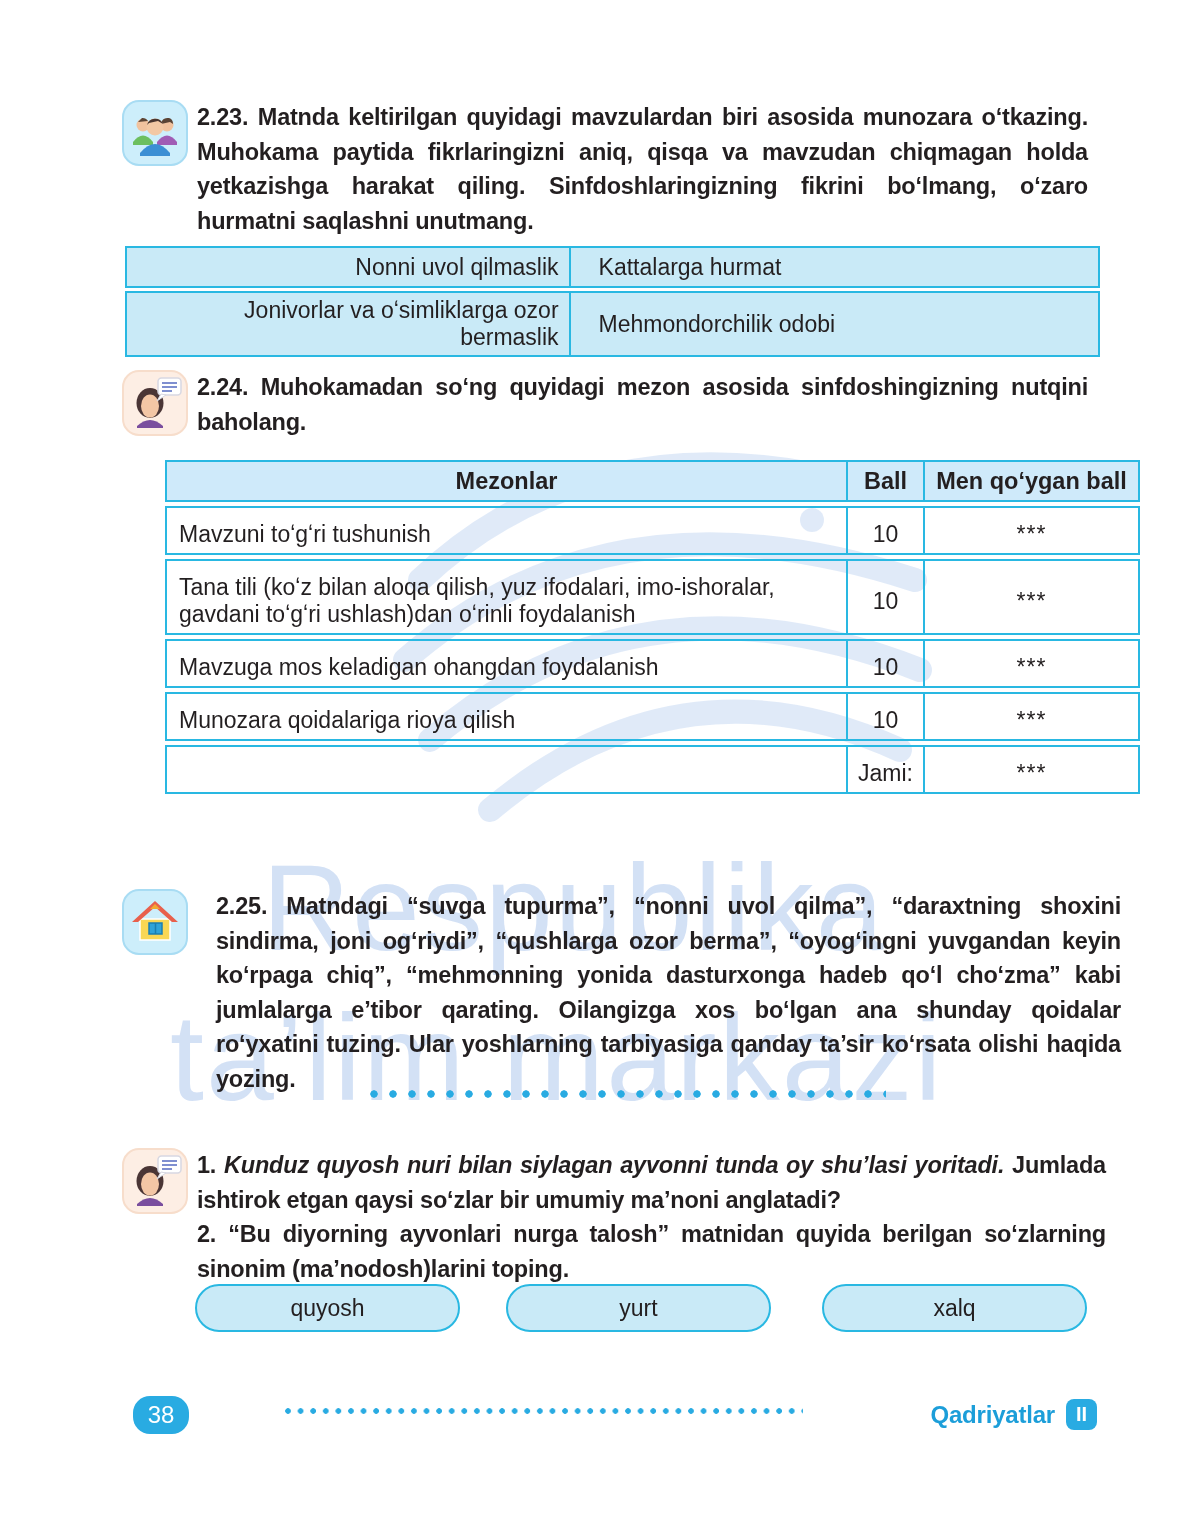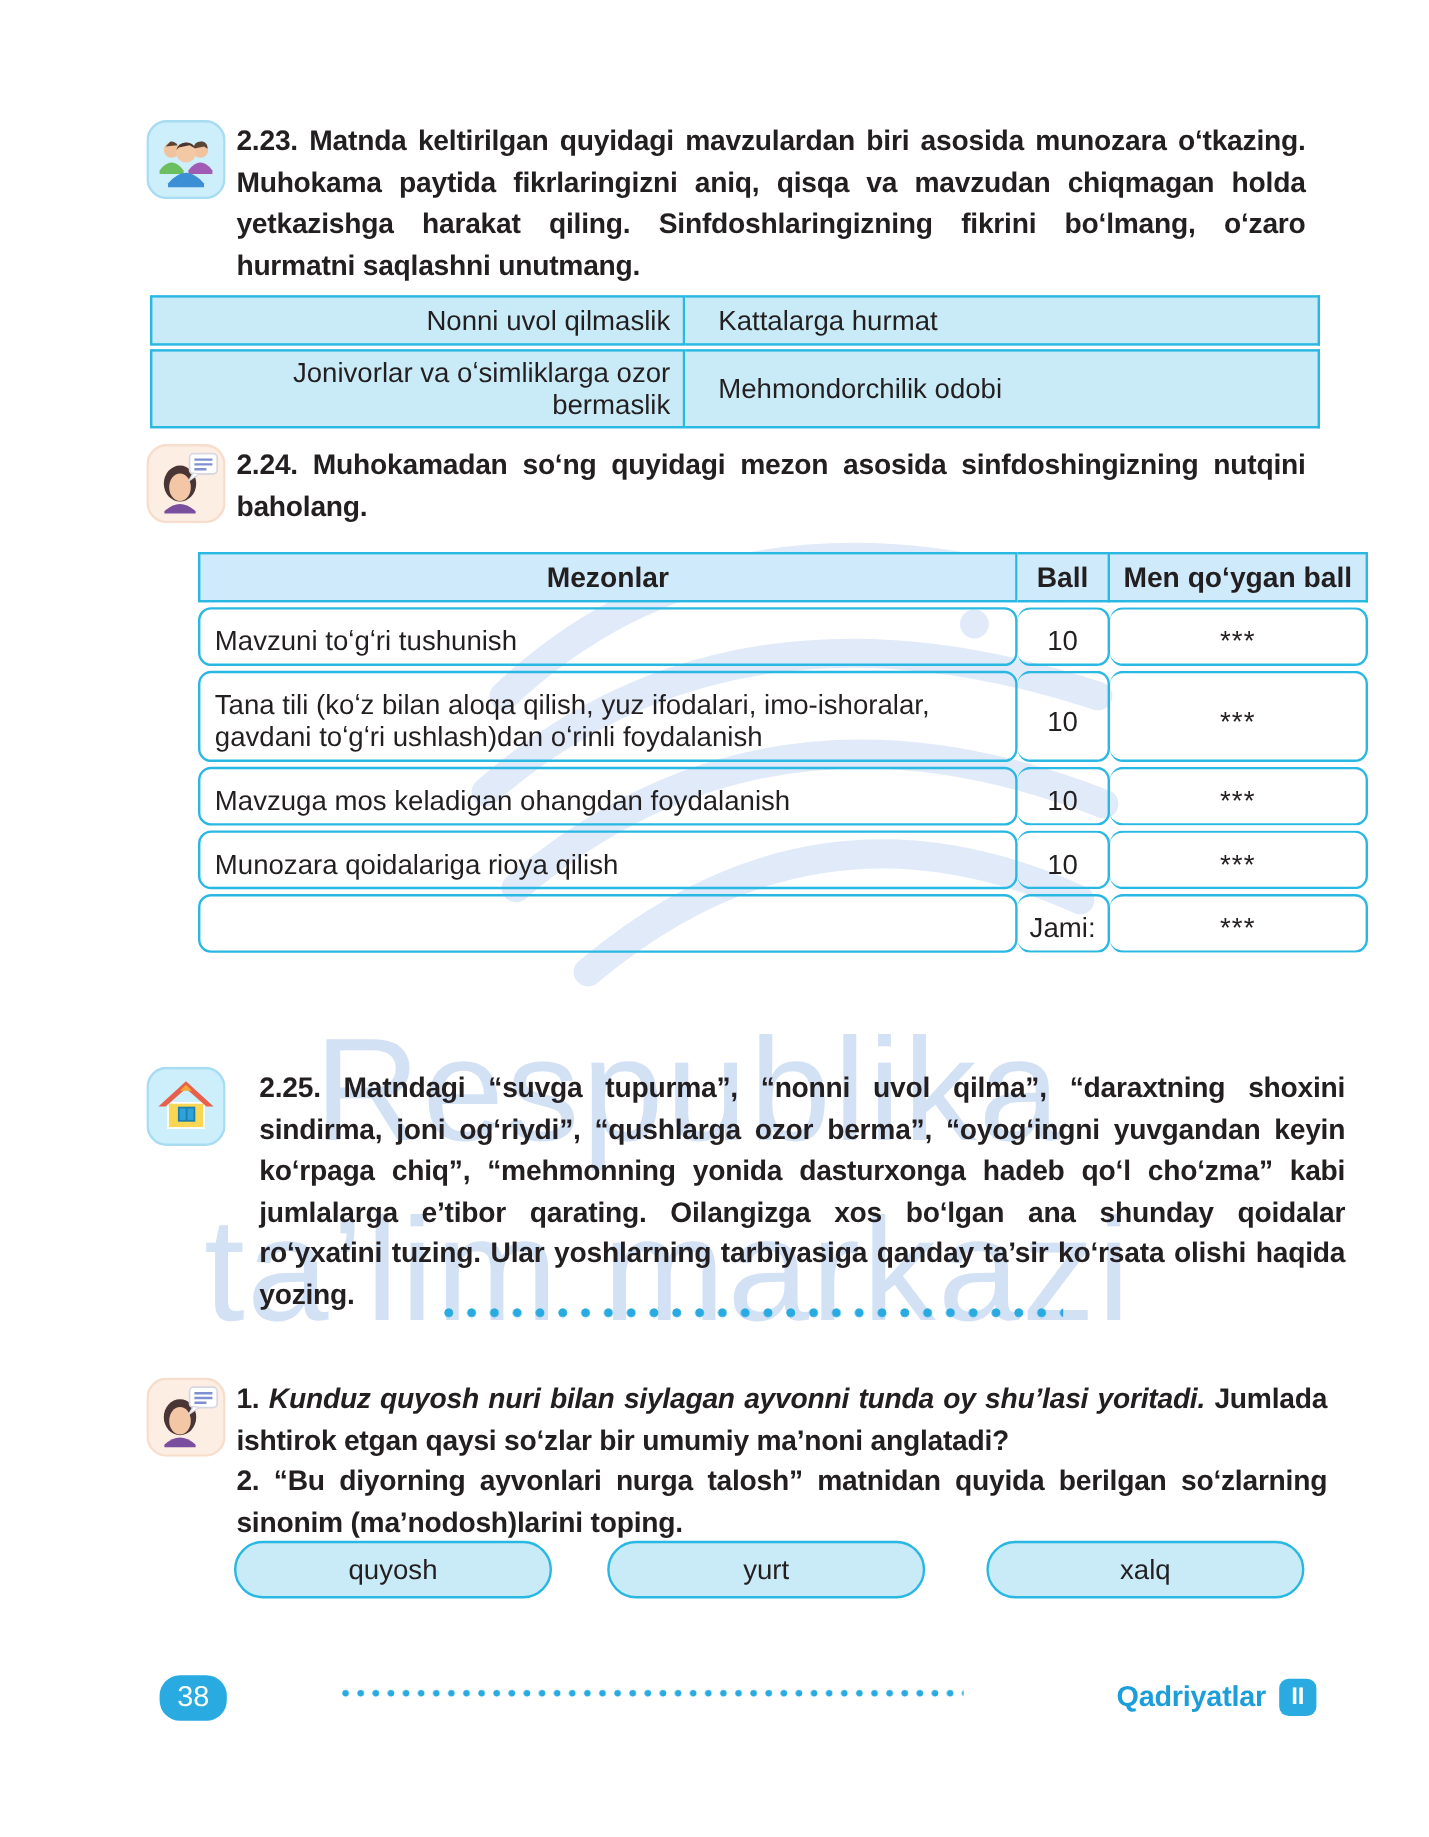--- a/index.html
+++ b/index.html
@@ -40,21 +40,21 @@
   td, th { border-top:2px solid #29b8e2; border-bottom:2px solid #29b8e2; border-right:2px solid #29b8e2; }
   td:first-child, th:first-child { border-left:2px solid #29b8e2; }
   .topics { position:absolute; top:243px; left:125px; width:975px; border-spacing:0 3px; }
   .topics td {
     background:#c9eaf7; height:42px; padding:4px 10px 4px 28px;
     font-size:23px; font-weight:400;
   }
   .topics .col-a { width:441px;text-align:right; } .topics .col-b { width:524px; }
   .criteria { position:absolute; top:456px; left:125px; width:975px; border-spacing:0 4px; font-size:23px;margin-left:40px; }
   .criteria th { background:#cfeafa; height:42px; font-size:23.5px; font-weight:bold; text-align:center; padding:4px 8px; }
-  .criteria td { background:transparent; height:44px; padding:13px 10px 5px 12px; font-weight:400;border-radius:11px; }
+  .criteria td { background:transparent; height:44px; padding:13px 10px 5px 12px; font-weight:400; }
   .criteria .c-score, .criteria .c-my { text-align:center; padding-left:4px; padding-right:4px; }
   .criteria .col-crit { width:683px; } .criteria .col-score { width:77px; } .criteria .col-my { width:215px; }
   .stars { letter-spacing:1px; }
   
   .dots-mid {
     position:absolute; top:1090px; left:370px; width:516px; height:9px;
     background-image:radial-gradient(circle at 4px 4px, #29abe2 3.4px, transparent 4px);
     background-size:19px 9px; background-repeat:repeat-x;
   }
   .dots-foot {

